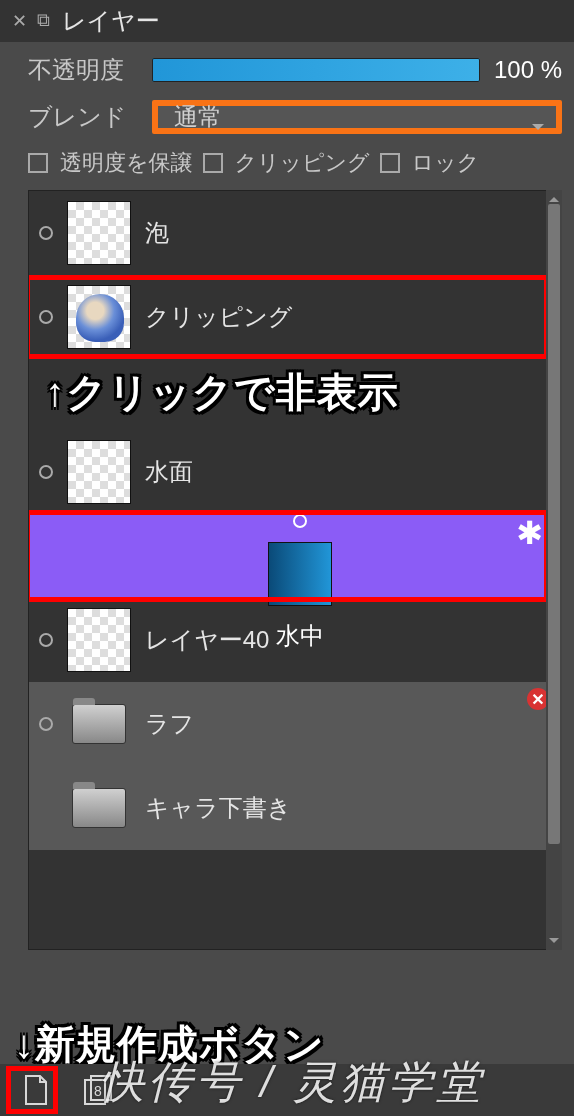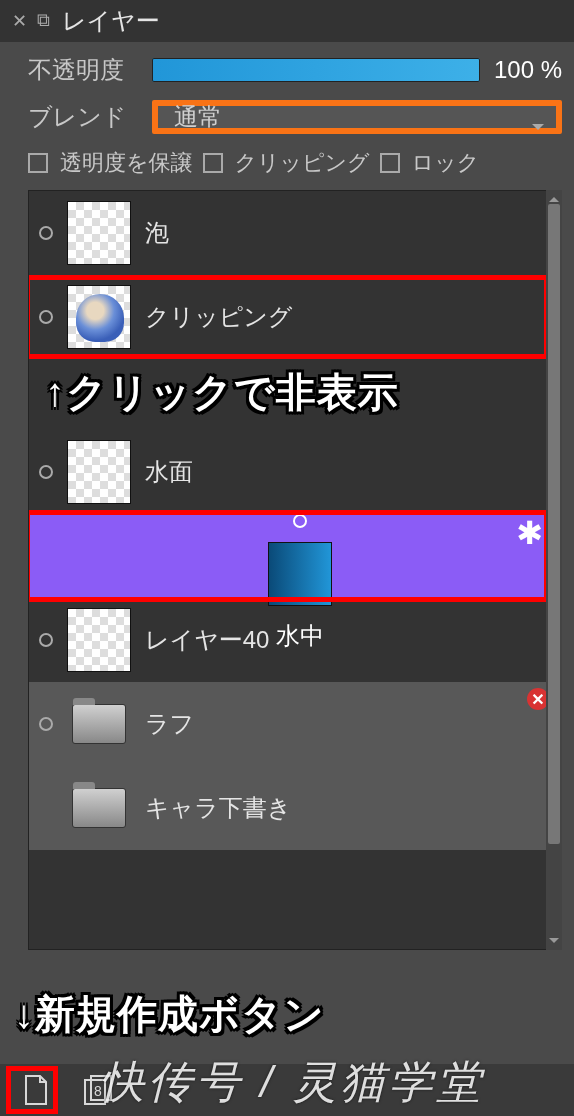--- a/index.html
+++ b/index.html
@@ -329,21 +329,21 @@
 
     </div>
     <div class="scrollbar">
       <div class="scroll-arrow up"></div>
       <div class="scroll-thumb"></div>
       <div class="scroll-arrow down"></div>
     </div>
   </div>
 </div>
 
-<div class="annotation" style="left:14px;bottom:74px;">↓新規作成ボタン</div>
+<div class="annotation" style="left:14px;bottom:44px;">↓新規作成ボタン</div>
 
 <div class="bottom-bar">
   <div class="tool-btn">
     <svg width="28" height="32" viewBox="0 0 28 32">
         <path d="M4 2 h14 l6 6 v22 h-20 z M18 2 v6 h6" fill="none" stroke="#d8d8d8" stroke-width="2"></path>
       </svg>
   </div>
   <div class="tool-btn">
     <svg width="30" height="32" viewBox="0 0 30 32">
         <rect x="2" y="6" width="20" height="24" fill="none" stroke="#d8d8d8" stroke-width="2"></rect>

